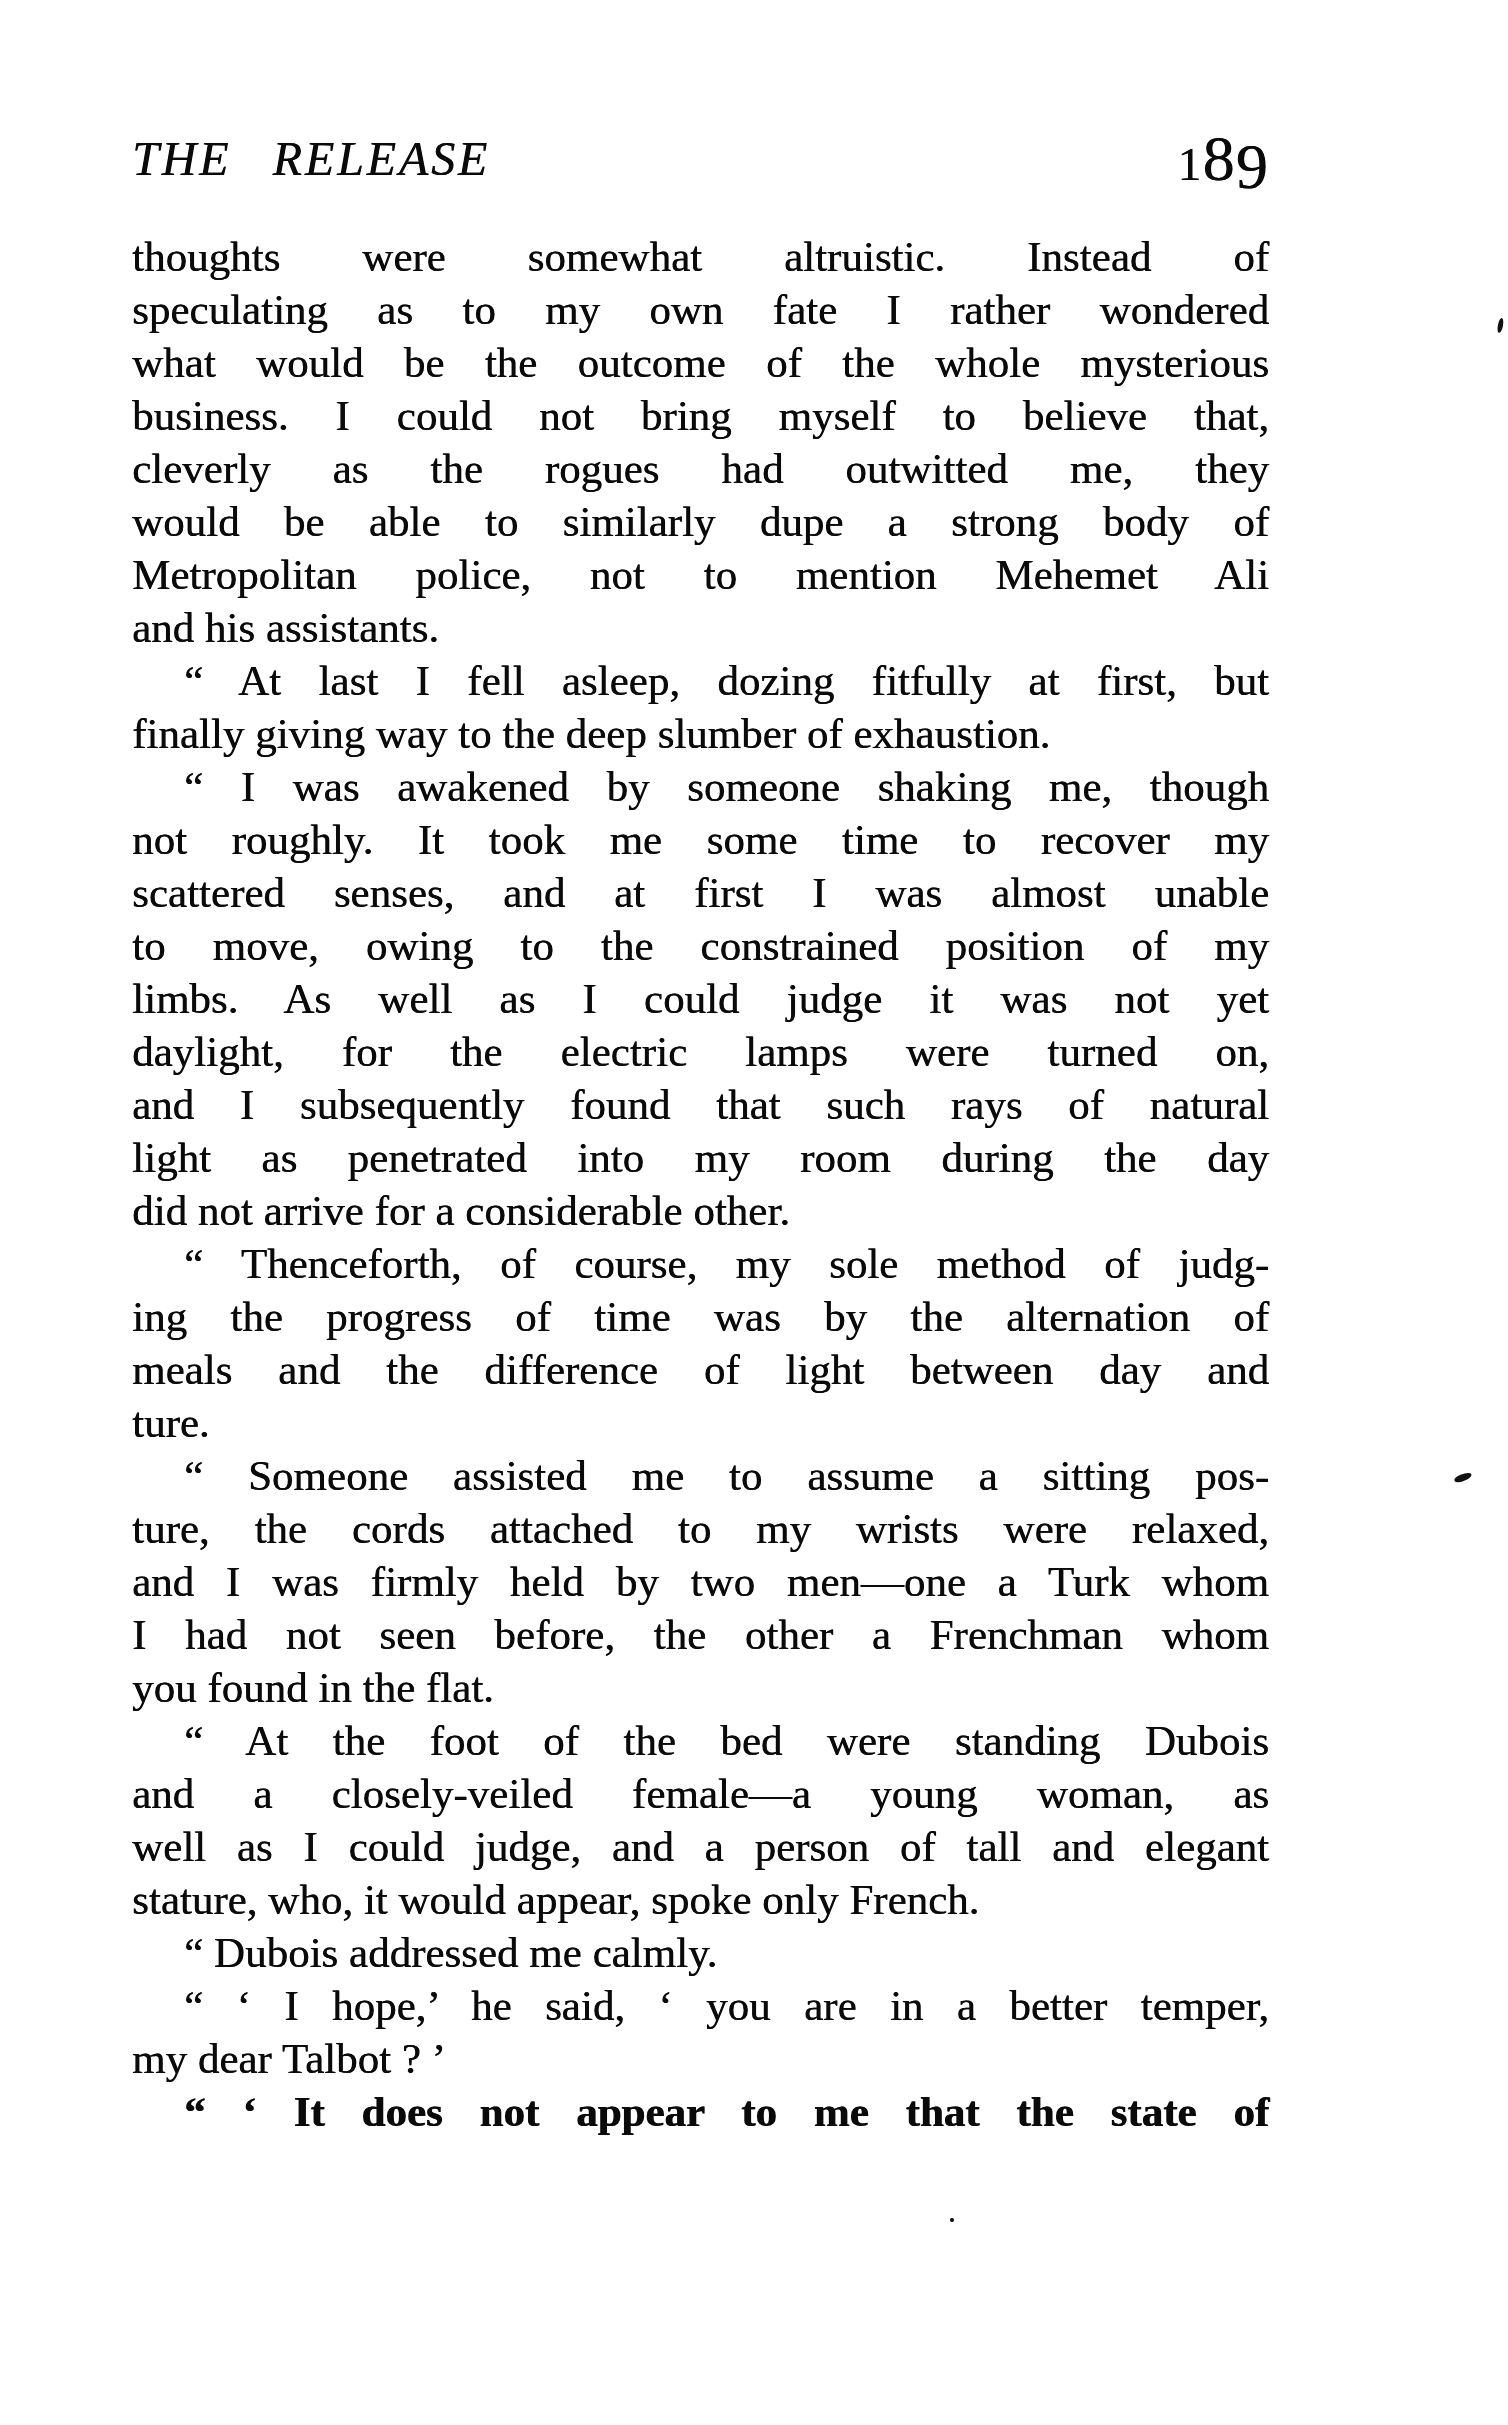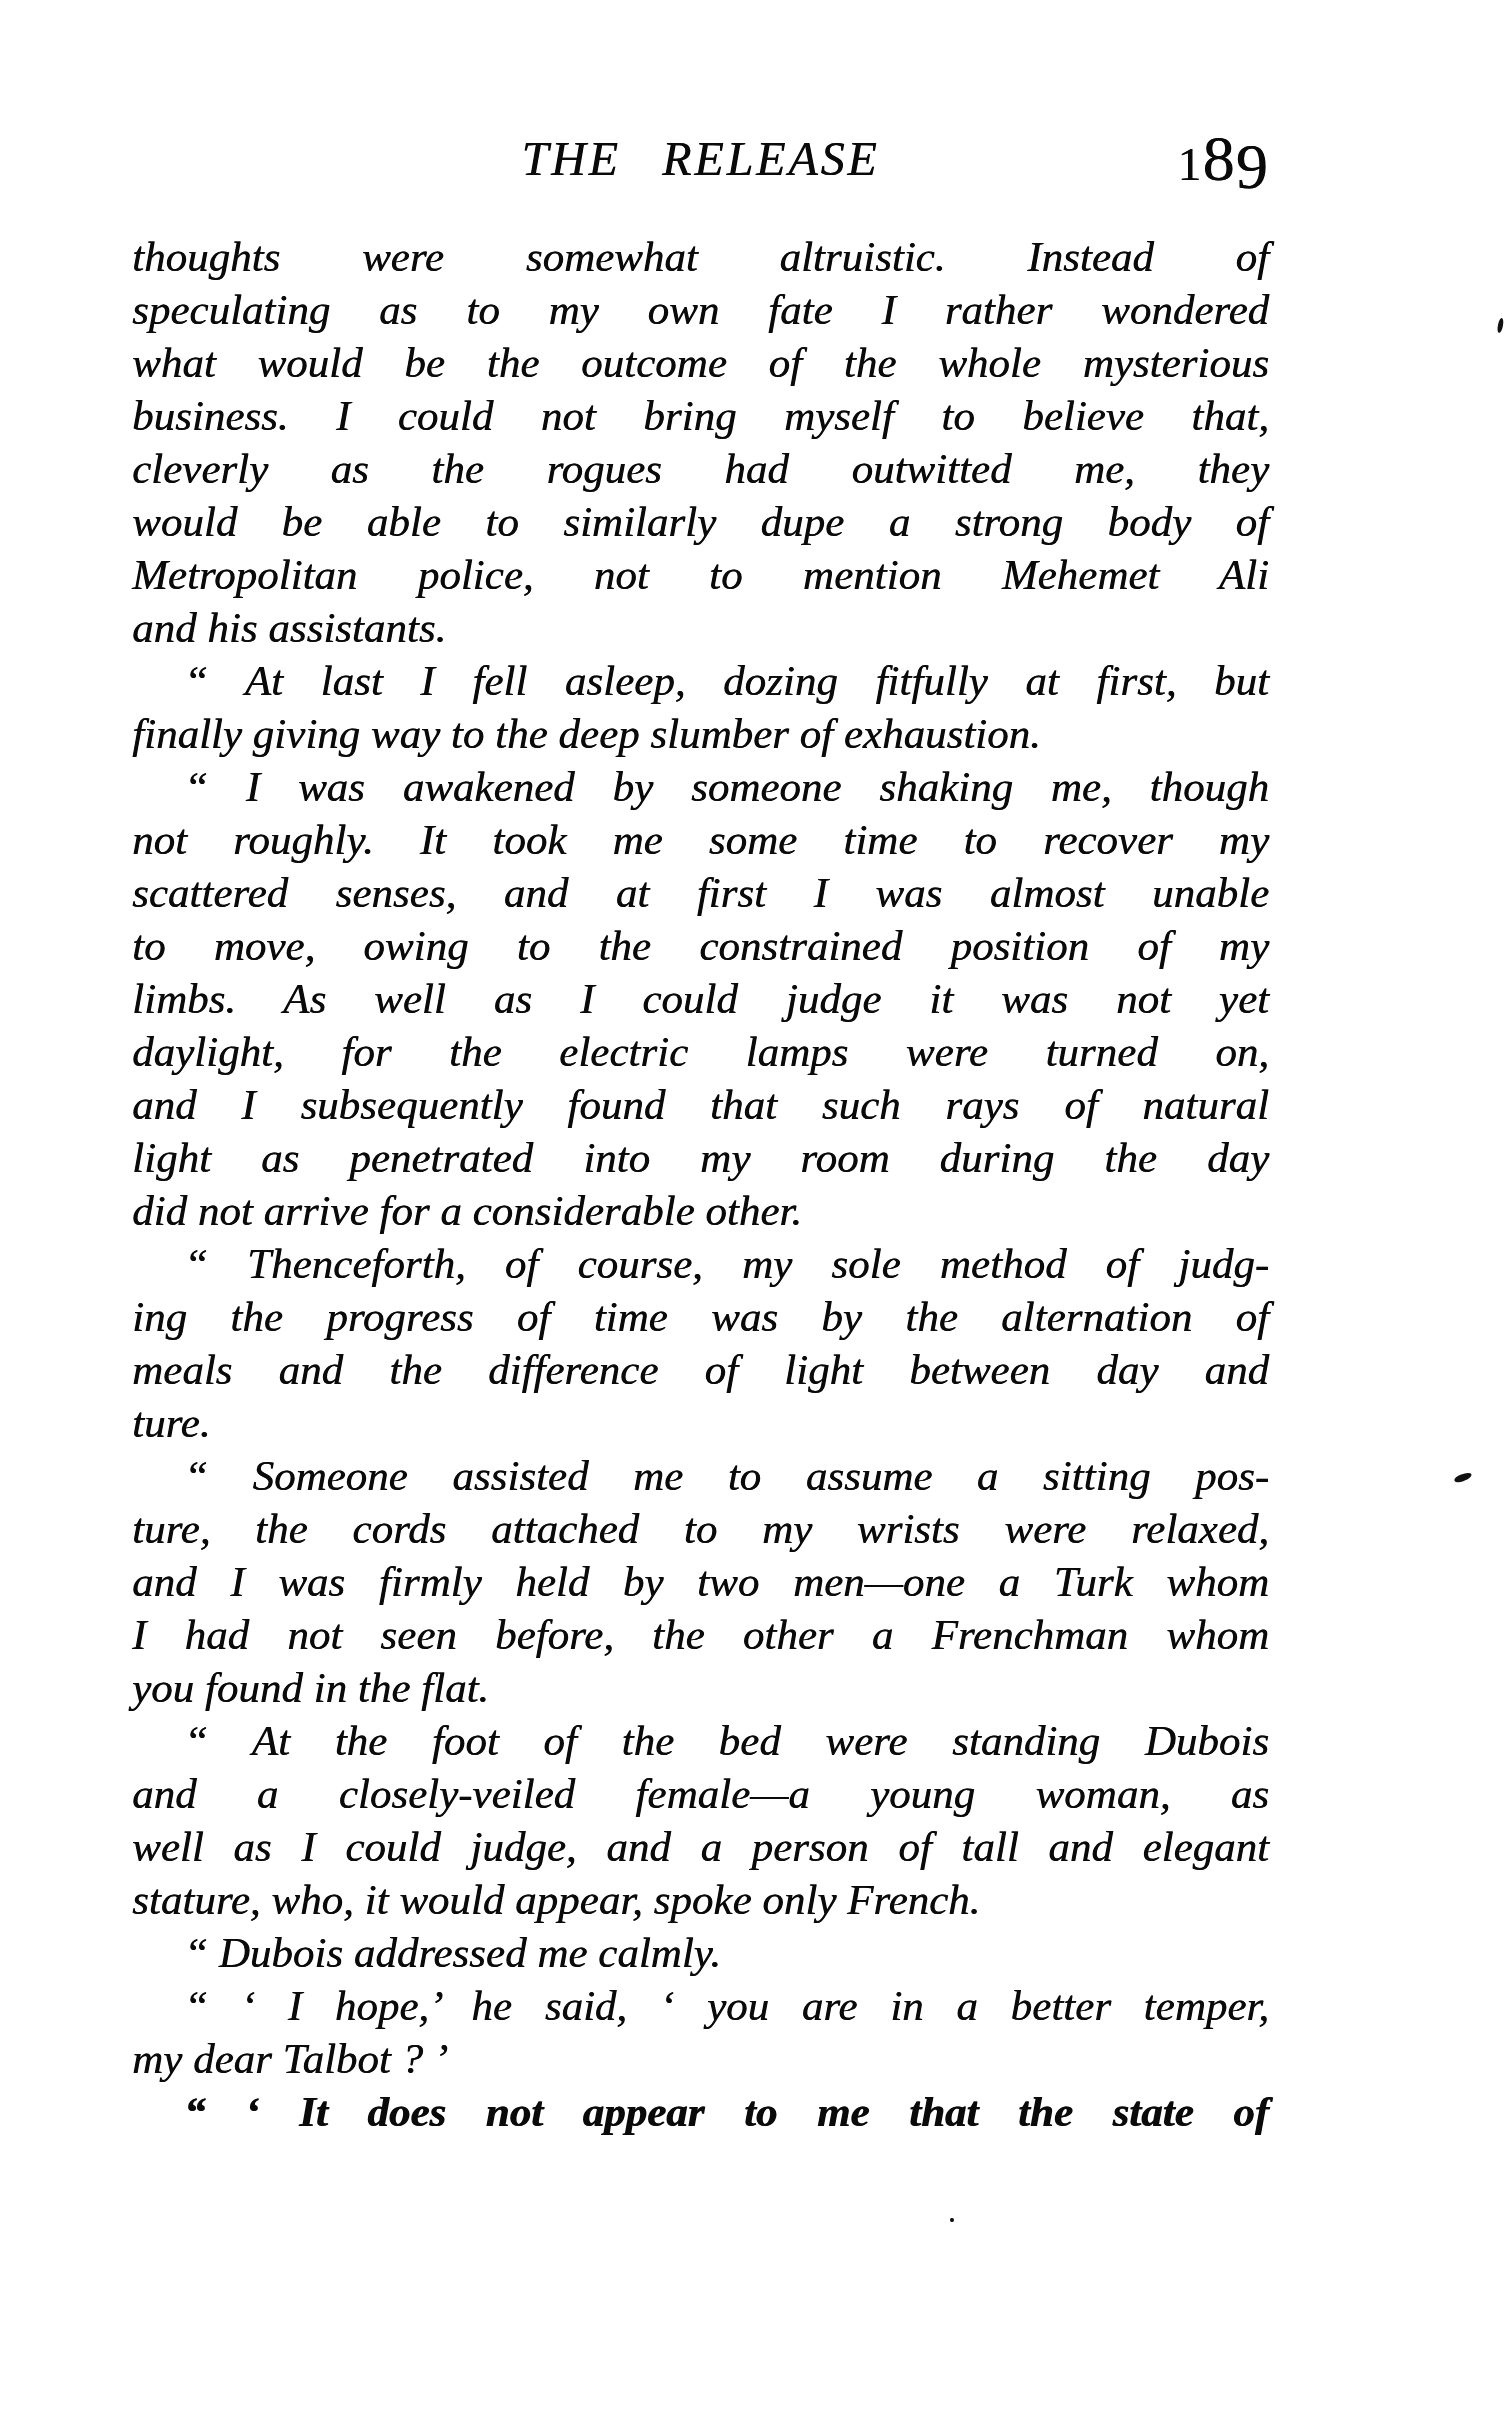--- a/index.html
+++ b/index.html
@@ -21,21 +21,21 @@
     position: absolute;
     top: 128px;
     left: 132px;
     width: 1137px;
     height: 62px;
   }
   .header-title {
     position: absolute;
     left: 0;
     right: 0;
-    text-align: center;
+    text-align: left;
     font-style: italic;
     font-size: 48px;
     line-height: 62px;
     letter-spacing: 0.06em;
     word-spacing: 0.55em;
     white-space: nowrap;
   }
   .page-number {
     position: absolute;
     right: 0;
@@ -58,21 +58,20 @@
     width: 1137px;
     font-size: 43px;
     line-height: 53px;
   }
   .paragraph { margin: 0; }
   .line {
     text-align: justify;
     text-align-last: justify;
     white-space: nowrap;
     white-space: normal;
-    font-style: italic;
   }
   .line.indent { padding-left: 52px; }
   .line.endline { text-align-last: left; }
   .line.heavy {
     font-weight: bold;
     text-shadow: 0.7px 0 0 currentColor;
   }
   .artifact {
     position: absolute;
     background: #111111;

